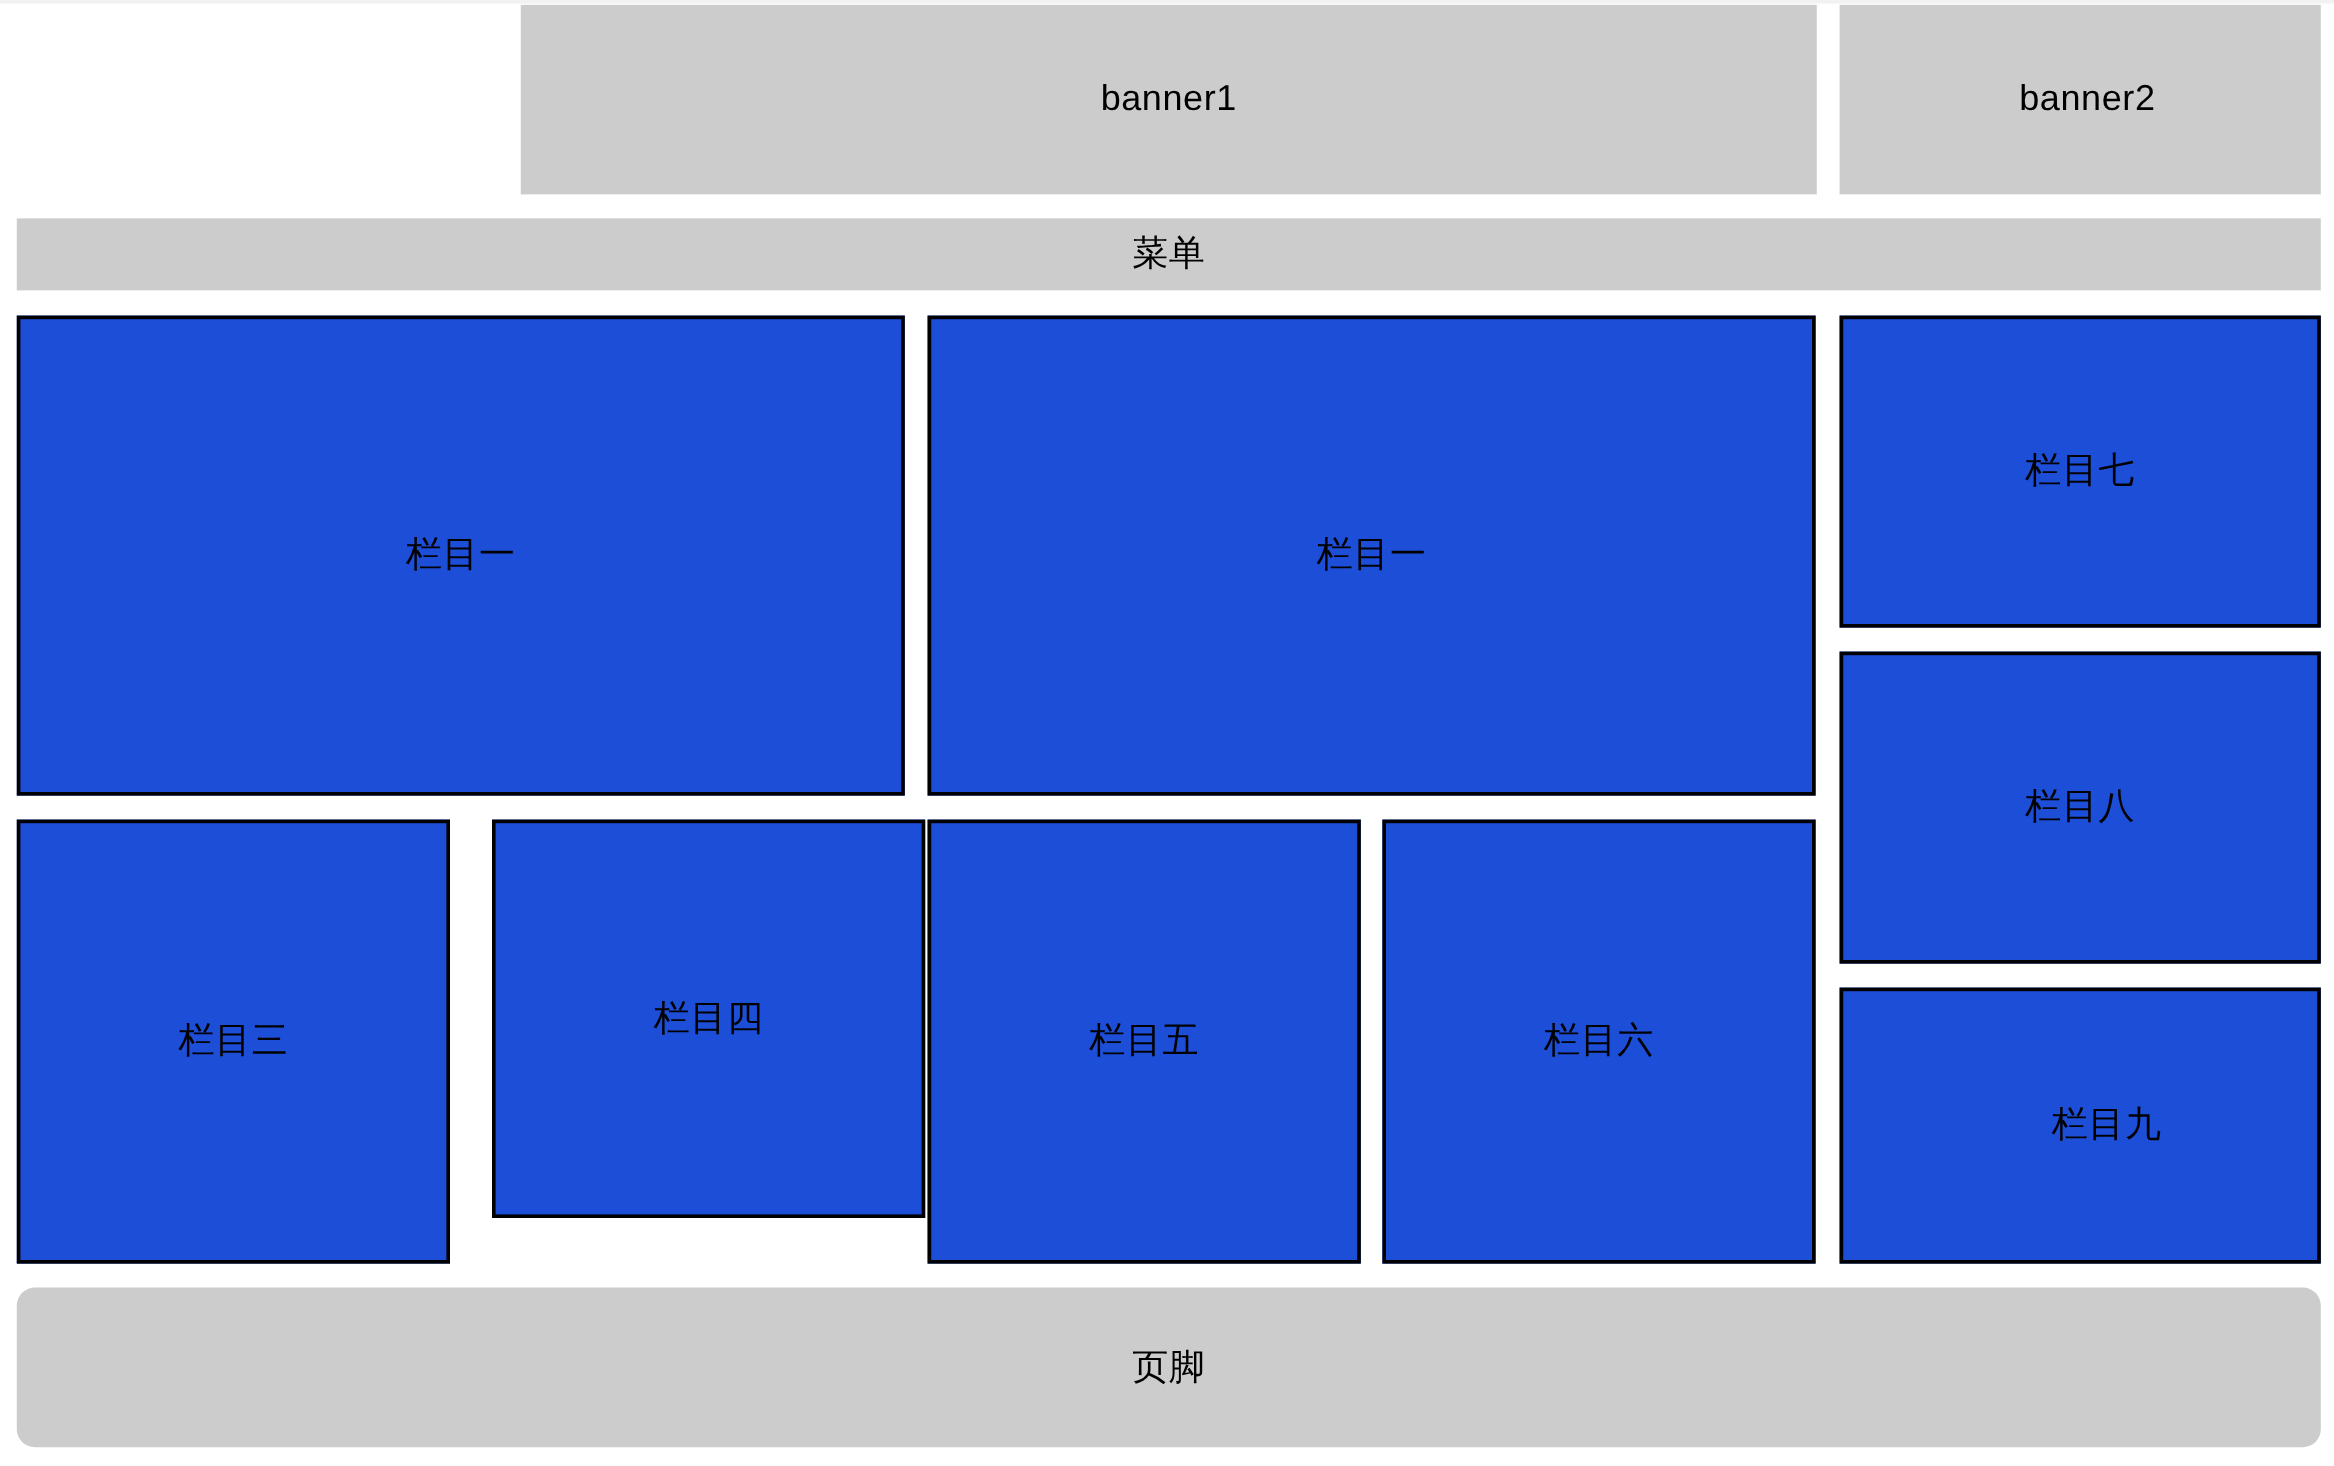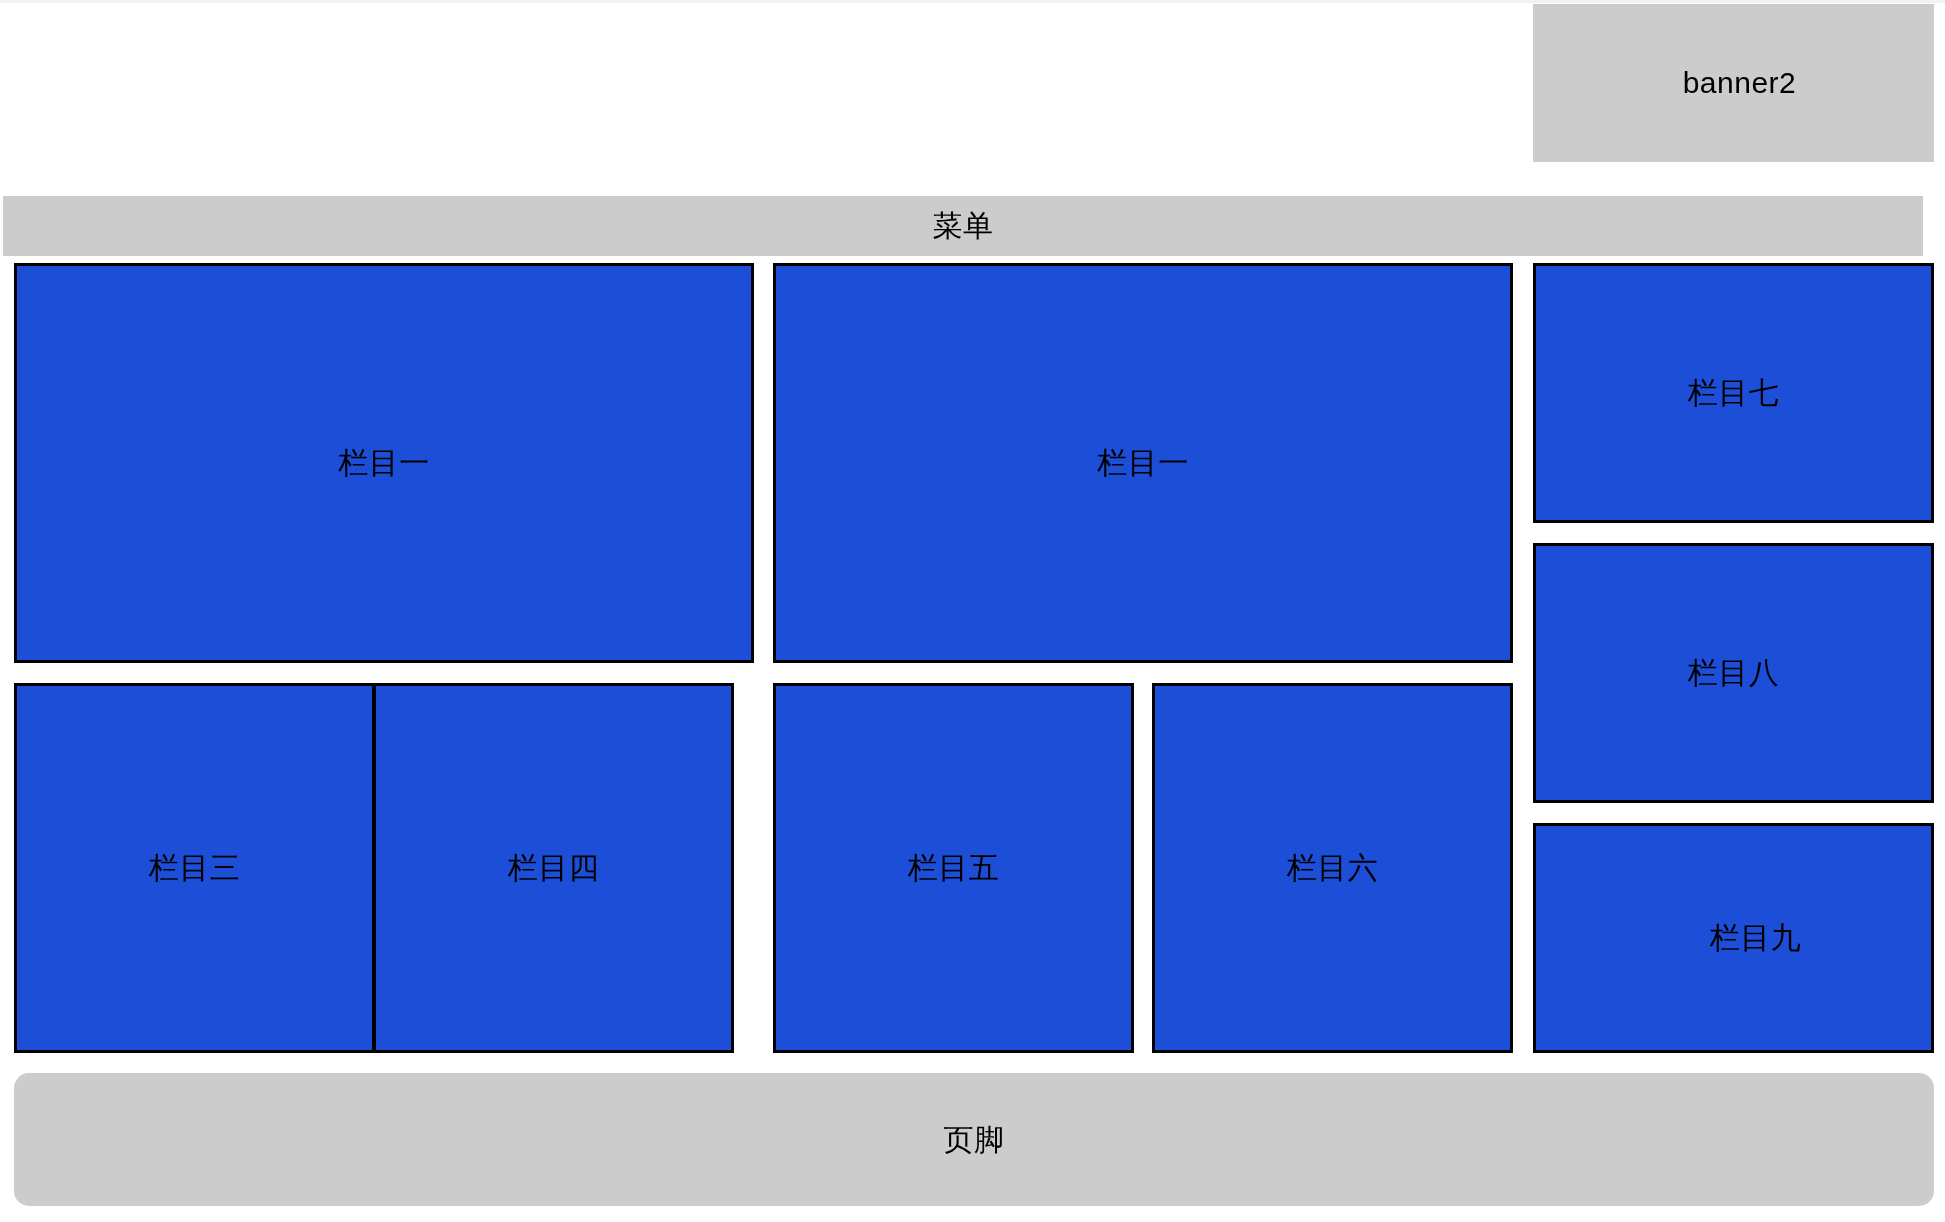--- a/index.html
+++ b/index.html
@@ -36,42 +36,43 @@
     position: absolute;
     left: 0; top: 0;
     width: 100%; height: 3px;
     background: #f2f2f2;
   }
   
   .logo    { left: 14px;   top: 4px; width: 400px;  height: 158px; }
   .banner1 { left: 434px;  top: 4px; width: 1080px; height: 158px; }
   .banner2 { left: 1533px; top: 4px; width: 401px;  height: 158px; padding-left: 12px; }
   
-  .menu { left: 3px; top: 182px; width: 1920px; height: 60px; margin-top: 14px; }
+  .menu { left: 14px; top: 182px; width: 1920px; height: 60px; }
   
   .col-large-left { left: 14px;  top: 263px; width: 740px; height: 400px; }
   .col-large-mid  { left: 773px; top: 263px; width: 740px; height: 400px; }
   
   .col3 { left: 14px;   top: 683px; width: 361px; height: 370px; }
-  .col4 { left: 373px;  top: 683px; width: 361px; height: 370px; }
+  .col4 { left: 410px;  top: 683px; width: 361px; height: 332px; }
   .col5 { left: 773px;  top: 683px; width: 361px; height: 370px; }
   .col6 { left: 1152px; top: 683px; width: 361px; height: 370px; }
   
   .side7 { left: 1533px; top: 263px; width: 401px; height: 260px; }
   .side8 { left: 1533px; top: 543px; width: 401px; height: 260px; }
   .side9 { left: 1533px; top: 823px; width: 401px; height: 230px; padding-left: 44px; }
   
   .footer { left: 14px; top: 1073px; width: 1920px; height: 133px; border-radius: 15px; }
 </style>
 </head>
 <body>
 
 <div class="page">
   <div class="top-strip"></div>
 
+  <div class="box gray banner1">banner1</div>
   <div class="box gray banner2">banner2</div>
 
   <div class="box gray menu">菜单</div>
 
   <div class="box framed col-large-left">栏目一</div>
   <div class="box framed col-large-mid">栏目一</div>
 
   <div class="box framed col3">栏目三</div>
   <div class="box framed col4">栏目四</div>
   <div class="box framed col5">栏目五</div>

